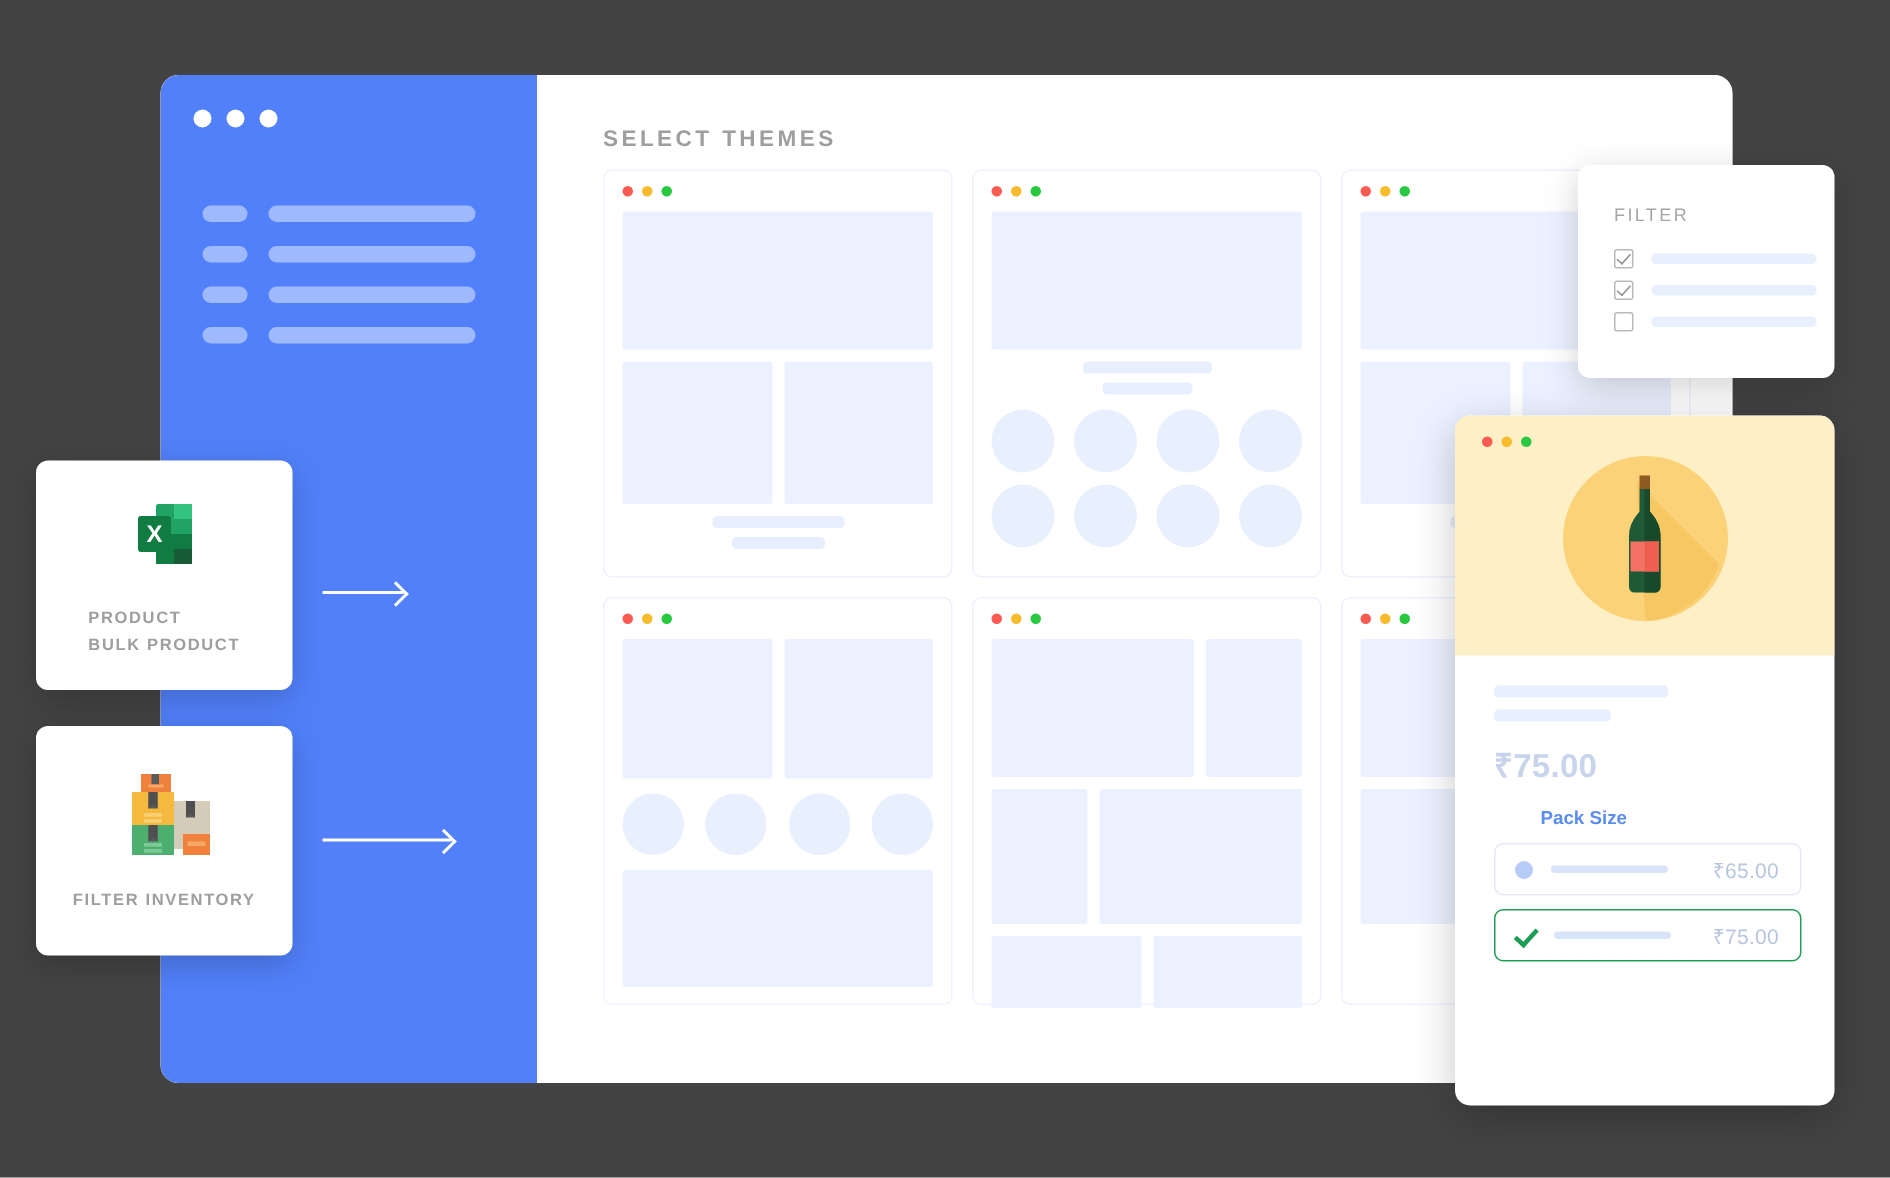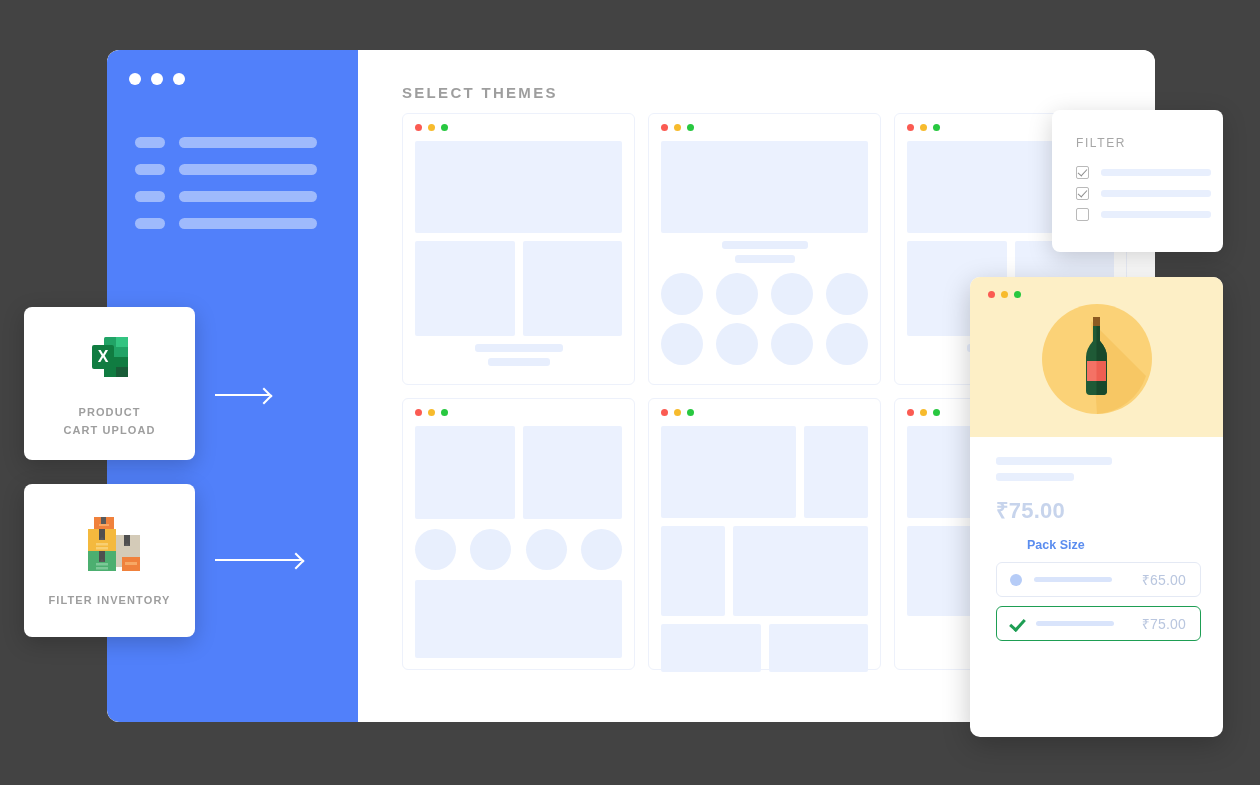--- a/index.html
+++ b/index.html
@@ -126,21 +126,20 @@
     flex-direction: column;
     align-items: center;
   }
   #card-bulk-upload { left: 24px; top: 307px; height: 153px; justify-content: center; }
   #card-inventory  { left: 24px; top: 484px; height: 153px; justify-content: center; }
   .feature-label {
     font-size: 11px;
     font-weight: bold;
     letter-spacing: 1.1px;
     color: #9E9E9E;
-    text-align: center;
     line-height: 18px;
     margin-top: 14px;
   }
 
   
   .arrow {
     position: absolute;
     height: 2px;
     background: #ffffff;
     z-index: 5;
@@ -452,21 +451,21 @@
       <rect x="34" y="18" width="12" height="10" fill="#21A366"></rect>
       <rect x="34" y="28" width="12" height="10" fill="#107C41"></rect>
       <rect x="34" y="38" width="12" height="10" fill="#185C37"></rect>
       <rect x="22" y="28" width="12" height="20" fill="#107C41"></rect>
       <rect x="10" y="16" width="22" height="24" rx="2" fill="#107C41"></rect>
       <text x="21" y="33" font-family="Liberation Sans, sans-serif" font-size="16" font-weight="bold" fill="#ffffff" text-anchor="middle">X</text>
     </svg>
   </span>
   <div class="feature-label">
     <div>PRODUCT</div>
-    <div>CART UPLOAD</div>
+    <div>BULK PRODUCT</div>
   </div>
 </div>
 
 <div class="feature-card" id="card-inventory">
   <span>
     <svg width="64" height="60" viewBox="0 0 64 60">
 
       <rect x="16" y="4" width="20" height="12" fill="#F0813C"></rect>
       <rect x="23" y="4" width="5" height="7" fill="#5A5A5A"></rect>
       <rect x="21" y="11" width="10" height="2" fill="#F7A865"></rect>

